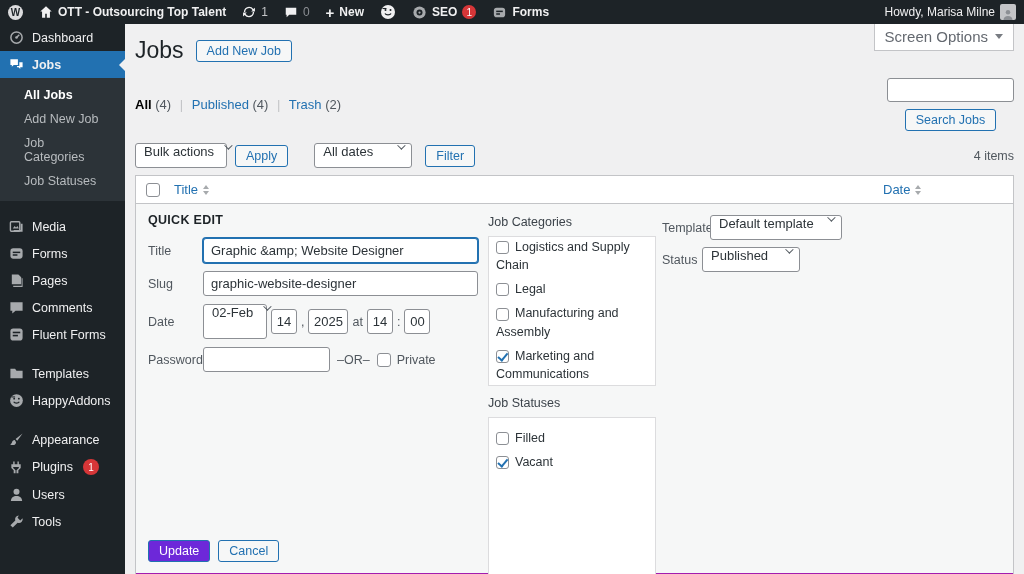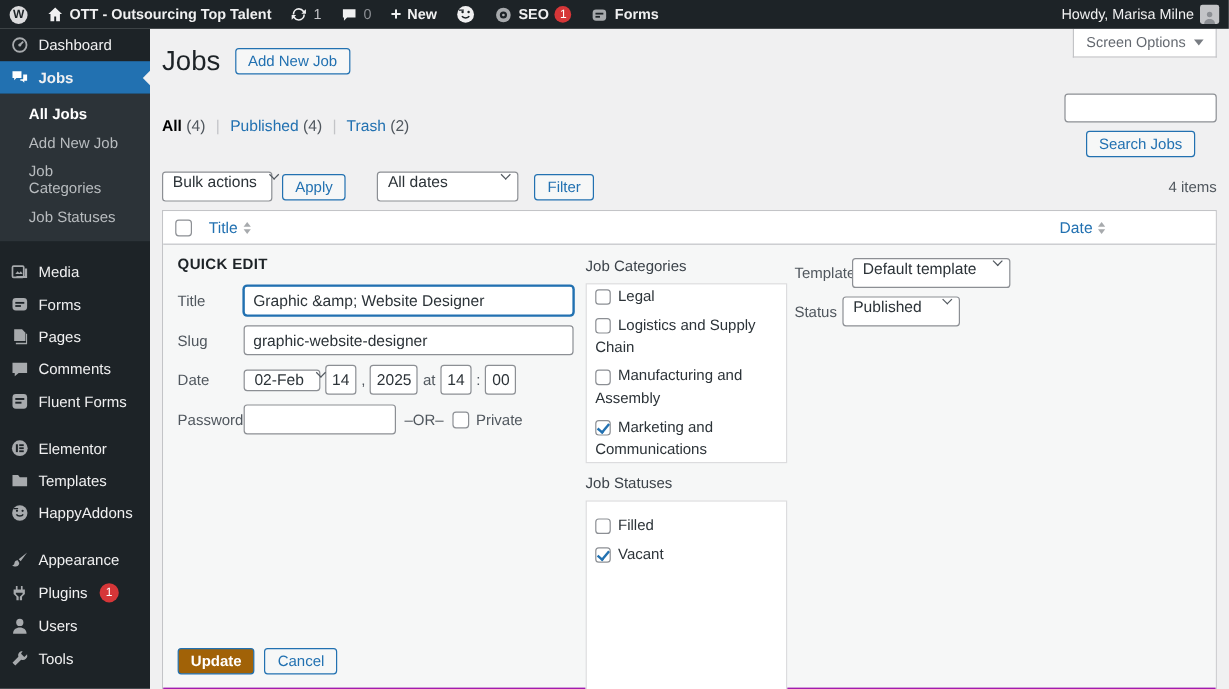--- a/index.html
+++ b/index.html
@@ -33,28 +33,28 @@
   .submenu { background:#2c3338; padding:5px 0 8px; }
   .submenu-item { padding:5px 25px 5px 24px; color:#b8bcbf; cursor:pointer; }
   .submenu-item.current { color:#fff; font-weight:bold; }
   .menu-sep { height:12px; }
   .mi-badge { min-width:16px; height:16px; border-radius:50%; background:#d63638; color:#fff;
     font-size:10px; display:inline-flex; align-items:center; justify-content:center; padding:0 4px; margin-left:2px; }
 
   
   #main { position:fixed; top:24px; left:125px; width:899px; height:550px; background:#f0f0f1; padding:0 10px; }
   .screen-options { position:absolute; top:0; right:10px; background:#fff; border:1px solid #c3c4c7;
-    border-top:none; padding:4px 10px 5px; font-size:12px; color:#646970; display:flex; align-items:center; gap:7px; cursor:pointer; }
+    border-top:none; padding:4px 10px 5px; font-size:15px; color:#646970; display:flex; align-items:center; gap:7px; cursor:pointer; }
   .so-arrow { width:0; height:0; border-left:4px solid transparent; border-right:4px solid transparent; border-top:5px solid #787c82; }
 
   .page-head { display:flex; align-items:center; gap:12px; padding-top:13px; }
   .page-title { font-size:23px; font-weight:400; color:#1d2327; }
   .btn { display:inline-flex; align-items:center; justify-content:center; border:1px solid #2271b1;
     color:#2271b1; background:#f6f7f7; border-radius:3px; padding:3px 10px; font-size:12.5px; cursor:pointer; white-space:nowrap; }
-  .btn-primary { background:#a16207; border-color:#2271b1; color:#fff; font-weight:bold; }
+  .btn-primary { background:#6d28d9; border-color:#2271b1; color:#fff; font-weight:normal; }
 
   .views-row { display:flex; align-items:center; justify-content:space-between; margin-top:14px;gap:40px; }
   .subsubsub { font-size:13px; color:#646970; }
   .subsubsub a { color:#2271b1; text-decoration:none; cursor:pointer; }
   .subsubsub .current-view { color:#000; font-weight:bold; }
   .subsubsub .count { color:#50575e; font-weight:normal; }
   .sep { color:#c3c4c7; margin:0 5px; }
   .search-box { display:flex; align-items:center; gap:7px;flex-direction:column; }
   .search-input { width:127px; height:24px; border:1px solid #8c8f94; border-radius:3px; background:#fff; padding:0 6px; font-size:13px; }
 
@@ -90,21 +90,21 @@
   .qe-col2 { width:168px; flex:none; margin-left:10px; }
   .qe-col3 { flex:1; margin-left:6px; padding-left:0; }
   .qe-heading { font-size:12.5px; font-weight:bold; color:#1d2327; letter-spacing:.3px; margin-bottom:11px; }
   .field-row { display:flex; align-items:center; margin-bottom:8px; }
   .field-label { width:55px; flex:none; font-size:12.5px; color:#50575e; }
   .txt { height:25px; border:1px solid #8c8f94; border-radius:3px; background:#fff; padding:0 7px;
     font-size:13px; color:#2c3338; font-family:"Liberation Sans",sans-serif; }
   .txt.focused { border-color:#2271b1; box-shadow:0 0 0 1px #2271b1; }
   .w-full { width:299px; }
   .date-parts { display:flex; align-items:center; gap:4px; font-size:12.5px; color:#50575e; }
-  .small-select { height:18px; }
+  .small-select { height:35px; }
   .in-dd { width:26px; text-align:center; padding:0 2px; }
   .in-yr { width:40px; text-align:center; padding:0 2px; }
   .pw-input { width:127px; }
   .or-label { font-size:12.5px; color:#50575e; margin:0 7px; }
   .private-wrap { display:flex; align-items:center; gap:6px; font-size:12.5px; color:#50575e; }
 
   .qe-group-label { font-size:12.5px; color:#3c434a; margin:2px 0 7px; }
   .checklist { background:#fff; border:1px solid #dcdcde; overflow:hidden; padding-left:7px; }
   .checklist.cats { height:150px; }
   .checklist.stats { height:168px; margin-bottom:12px; }
@@ -250,30 +250,20 @@
   </div>
   <div class="menu-item">
     <svg width="15" height="15" viewBox="0 0 16 16">
         <rect x="1.5" y="1.5" width="13" height="13" rx="3" fill="#a7aaad"></rect>
         <rect x="4" y="5" width="8" height="1.7" fill="#1d2327"></rect>
         <rect x="4" y="8.3" width="5.5" height="1.7" fill="#1d2327"></rect>
       </svg>
     <span class="mi-label">Fluent Forms</span>
   </div>
   <div class="menu-sep"></div>
-  <div class="menu-item">
-    <svg width="15" height="15" viewBox="0 0 16 16">
-        <circle cx="8" cy="8" r="7" fill="#a7aaad"></circle>
-        <rect x="4.5" y="4.5" width="1.8" height="7" fill="#1d2327"></rect>
-        <rect x="7.5" y="4.5" width="4" height="1.6" fill="#1d2327"></rect>
-        <rect x="7.5" y="7.2" width="4" height="1.6" fill="#1d2327"></rect>
-        <rect x="7.5" y="9.9" width="4" height="1.6" fill="#1d2327"></rect>
-      </svg>
-    <span class="mi-label">Elementor</span>
-  </div>
   <div class="menu-item">
     <svg width="15" height="15" viewBox="0 0 16 16">
         <path d="M1.5 3h5l1.5 2h6.5v8H1.5z" fill="#a7aaad"></path>
       </svg>
     <span class="mi-label">Templates</span>
   </div>
   <div class="menu-item">
     <svg width="15" height="15" viewBox="0 0 16 16">
         <circle cx="8" cy="8" r="6.8" fill="#a7aaad"></circle>
         <circle cx="5.5" cy="6" r="1" fill="#1d2327"></circle>
@@ -341,21 +331,21 @@
       <button class="btn">Search Jobs</button>
     </div>
   </div>
 
   <div class="tablenav">
     <div class="wpselect" style="width:92px;margin-right:8px;">
       <span>Bulk actions</span>
       <span class="chev"></span>
     </div>
     <button class="btn" style="margin-right:26px;">Apply</button>
-    <div class="wpselect" style="width:118px;margin-right:13px;">
+    <div class="wpselect" style="width:98px;margin-right:13px;">
       <span>All dates</span>
       <span class="chev"></span>
     </div>
     <button class="btn">Filter</button>
     <span class="items-count">4 items</span>
   </div>
 
   <div class="table">
 
     <div class="thead">
@@ -415,22 +405,22 @@
             <span class="cb"></span>
             <span>Private</span>
           </span>
         </div>
       </div>
 
       <div class="qe-col2">
         <div class="qe-group-label">Job Categories</div>
         <div class="checklist cats">
           <div class="cl-inner">
+            <div class="cl-item"><span class="cb"></span><span>Logistics and Supply Chain</span></div>
             <div class="cl-item"><span class="cb"></span><span>Legal</span></div>
-            <div class="cl-item"><span class="cb"></span><span>Logistics and Supply Chain</span></div>
             <div class="cl-item"><span class="cb"></span><span>Manufacturing and Assembly</span></div>
             <div class="cl-item"><span class="cb checked"></span><span>Marketing and Communications</span></div>
             <div class="cl-item"></div>
 
           </div>
         </div>
         <div class="qe-group-label" style="margin-top:10px;">Job Statuses</div>
         <div class="checklist stats">
           <div class="cl-inner no-clip" style="padding-top:8px;">
             <div class="cl-item"><span class="cb"></span><span>Filled</span></div>

